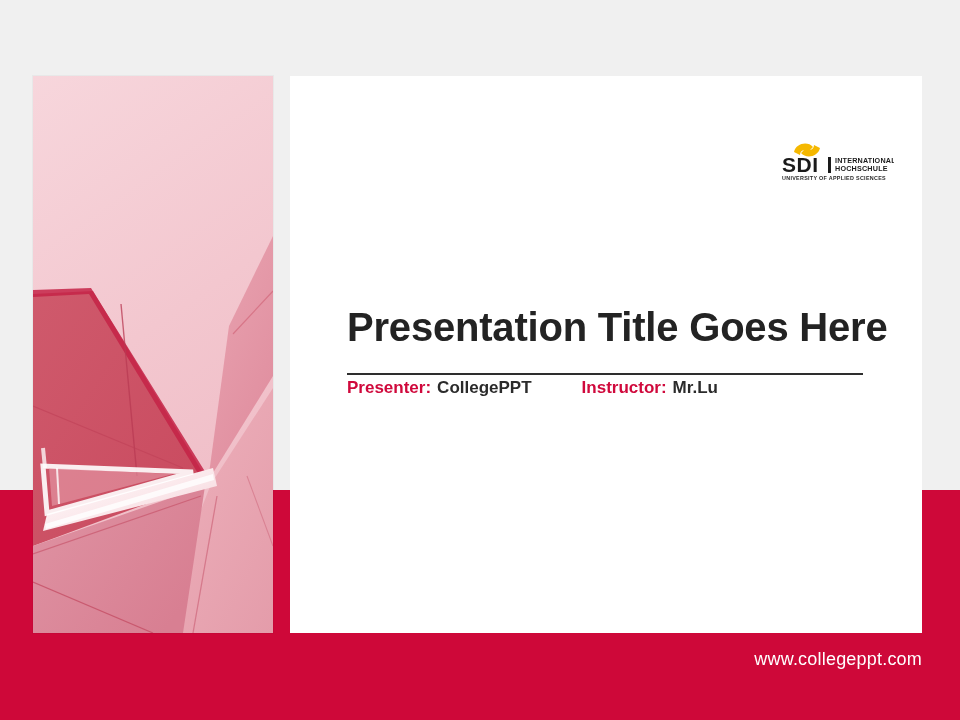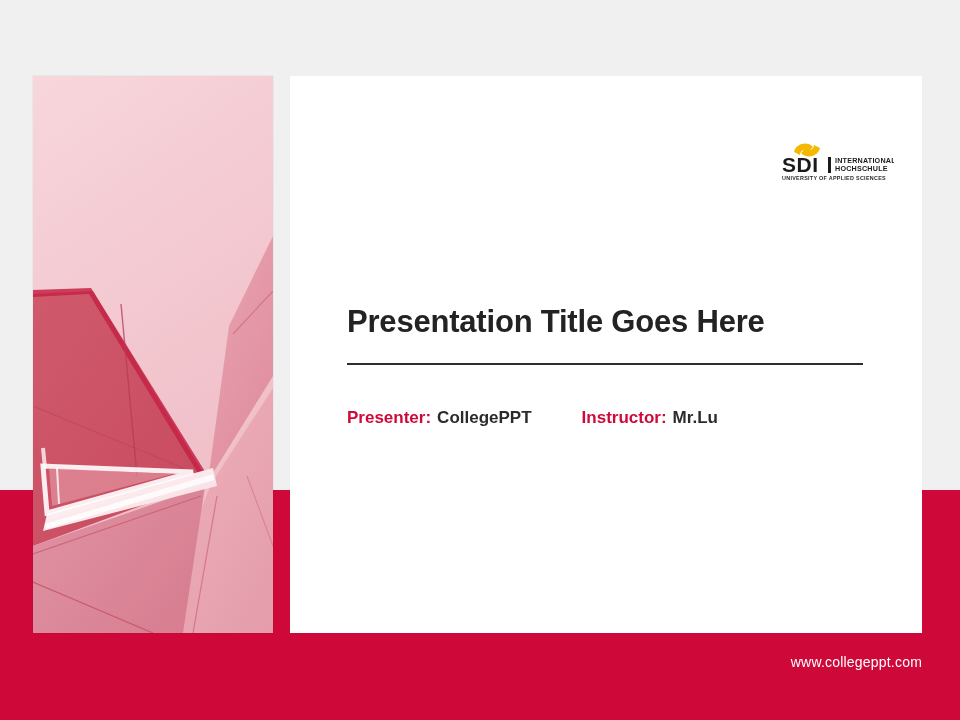--- a/index.html
+++ b/index.html
@@ -28,21 +28,21 @@
     top: 490px;
     width: 960px;
     height: 230px;
     background: #ce0839;
   }
   .site-url {
     position: absolute;
     right: 38px;
     bottom: 50px;
     color: #ffffff;
-    font-size: 14px;
+    font-size: 18px;
     letter-spacing: 0.2px;
     white-space: nowrap;
   }
 
   
   .photo-panel {
     position: absolute;
     left: 33px;
     top: 76px;
     width: 240px;
@@ -84,39 +84,39 @@
 
   
   .title-block {
     position: absolute;
     left: 57px;
     top: 228px;
     width: 516px;
   }
   .slide-title {
     margin: 0;
-    font-size: 31px;
+    font-size: 40px;
     font-weight: bold;
     color: #232323;
     letter-spacing: -0.2px;
     line-height: 1.15;
     white-space: nowrap;
   }
   .title-rule {
     margin-top: 23px;
     width: 516px;
     height: 2px;
     background: #2e2e2e;
   }
 
   
   .credits {
     position: absolute;
     left: 57px;
-    top: 332px;
+    top: 302px;
     display: flex;
     align-items: baseline;
     white-space: nowrap;
   }
   .credit {
     font-size: 17px;
     font-weight: bold;
     white-space: nowrap;
   }
   .credit + .credit {

